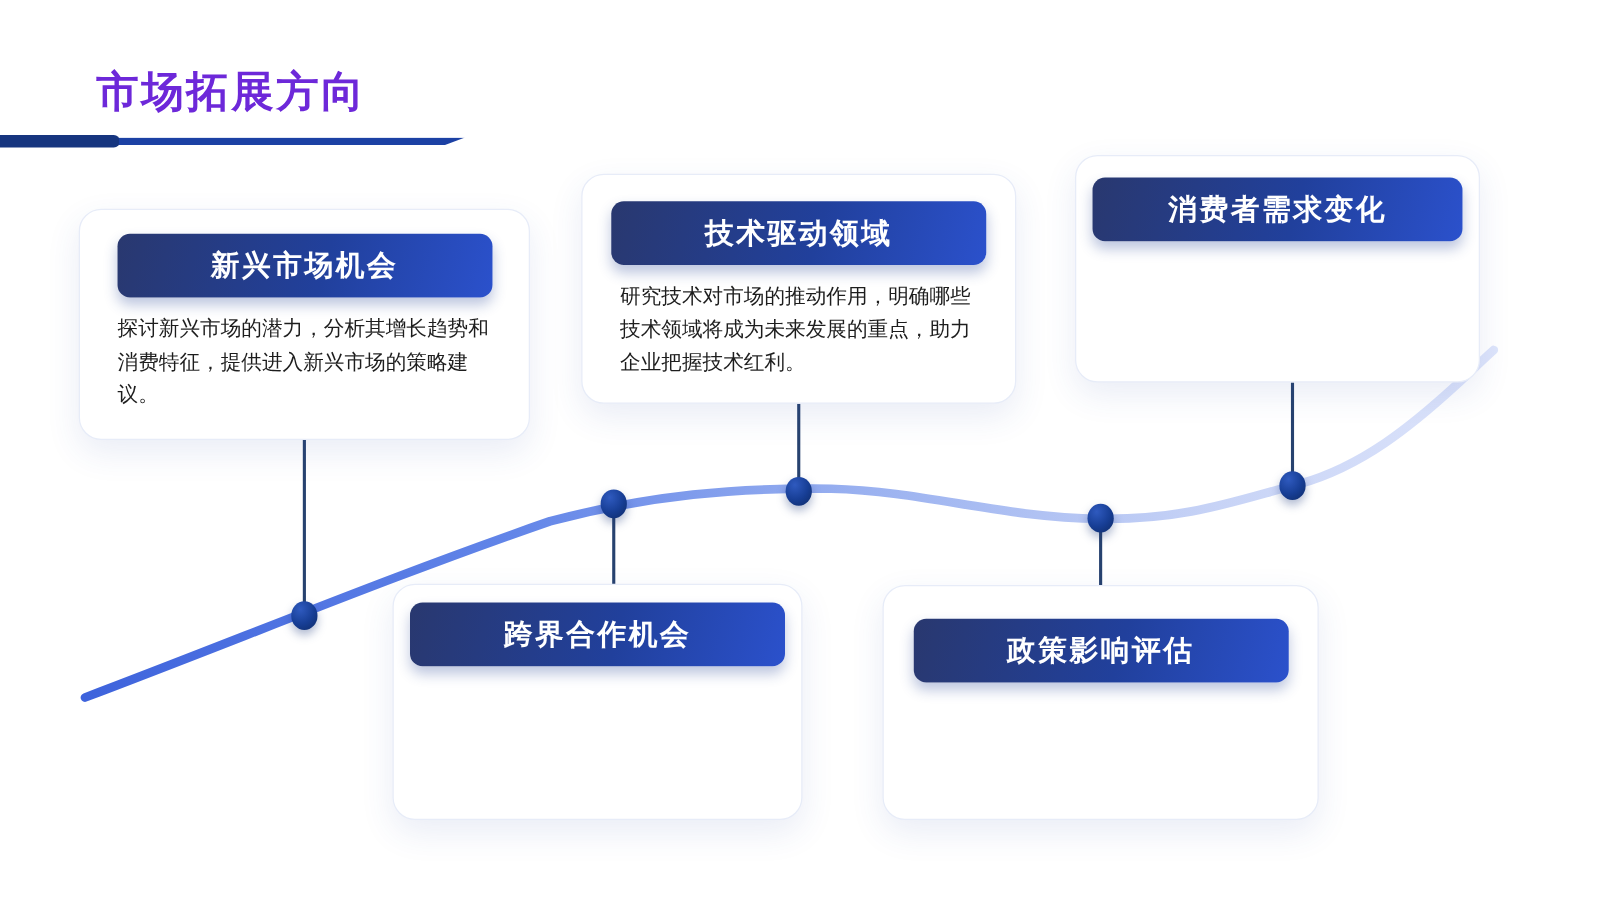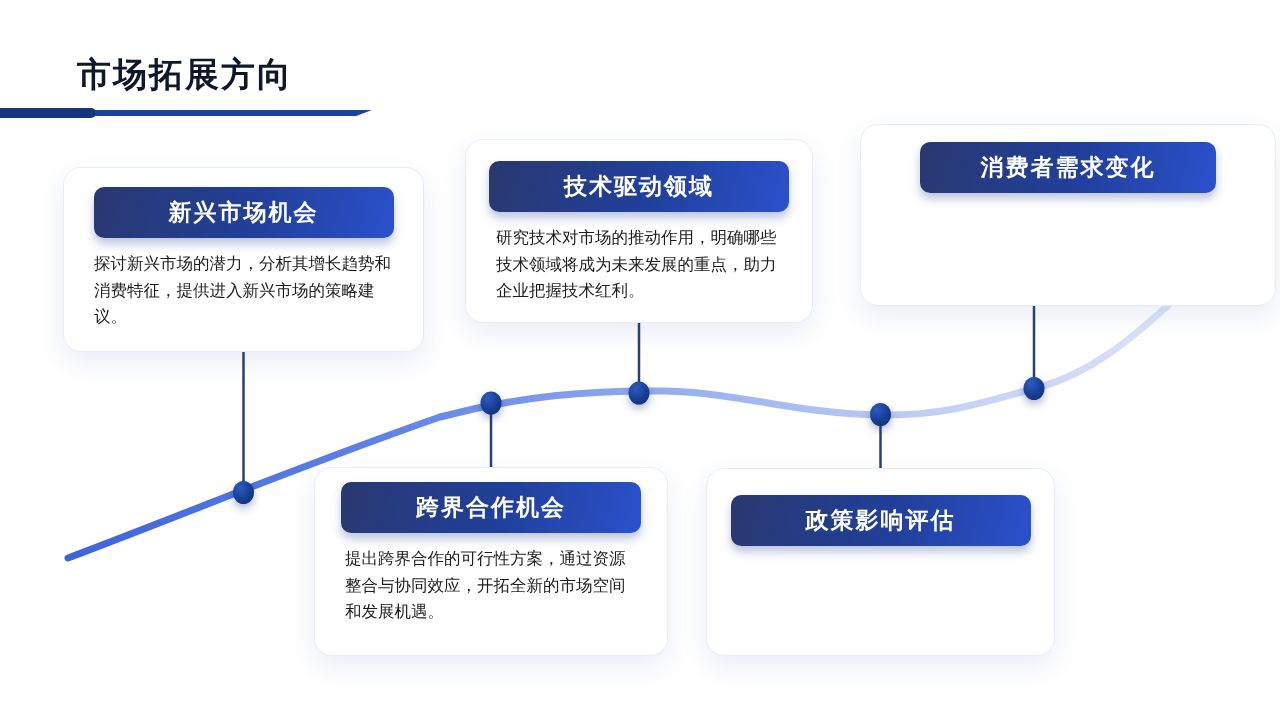--- a/index.html
+++ b/index.html
@@ -14,21 +14,21 @@
     height: 720px;
     background: #ffffff;
   }
   
   .title {
     position: absolute;
     left: 77px;
     top: 54px;
     font-size: 34px;
     font-weight: 800;
-    color: #0f172a;
+    color: #6d28d9;
     letter-spacing: 2px;
     line-height: 40px;
     z-index: 3;
   }
   .title-bar-thick {
     position: absolute;
     left: 0;
     top: 108px;
     width: 96px;
     height: 10px;
@@ -80,22 +80,22 @@
   .card-body {
     margin-top: 12px;
     padding: 0 30px;
     font-size: 16.5px;
     line-height: 26.5px;
     color: #1d1d1d;
     text-align: left;
   }
   #card-1 { left: 63px;  top: 167px; width: 361px; height: 185px; }
   #card-2 { left: 465px; top: 139px; width: 348px; height: 184px; }
-  #card-3 { left: 860px; top: 124px; width: 416px; height: 182px; }
-  #card-4 { left: 314px; top: 467px; width: 354px; height: 189px; }
+  #card-3 { left: 860px; top: 124px; width: 324px; height: 182px; }
+  #card-4 { left: 314px; top: 467px; width: 328px; height: 189px; }
   #card-5 { left: 706px; top: 468px; width: 349px; height: 188px; }
   #card-1 .card-header { margin-top: 19px; }
   #card-2 .card-header { margin-top: 21px; }
   #card-3 .card-header { margin-top: 17px; }
   #card-4 .card-header { margin-top: 14px; }
   #card-5 .card-header { margin-top: 26px; }
   #card-3 .card-header { width: 296px; }
 </style>
 </head>
 <body>
@@ -152,20 +152,19 @@
     <div class="card-header">新兴市场机会</div>
     <div class="card-body">探讨新兴市场的潜力，分析其增长趋势和消费特征，提供进入新兴市场的策略建议。</div>
   </div>
 
   <div class="card" id="card-3">
     <div class="card-header">消费者需求变化</div>
   </div>
 
   <div class="card" id="card-4">
     <div class="card-header">跨界合作机会</div>
-    <div class="card-body">提出跨界合作的可行性方案，通过资源整合与协同效应，开拓全新的市场空间和发展机遇。</div>
   </div>
 
   <div class="card" id="card-5">
     <div class="card-header">政策影响评估</div>
   </div>
 
 </div>
 
 </body></html>

